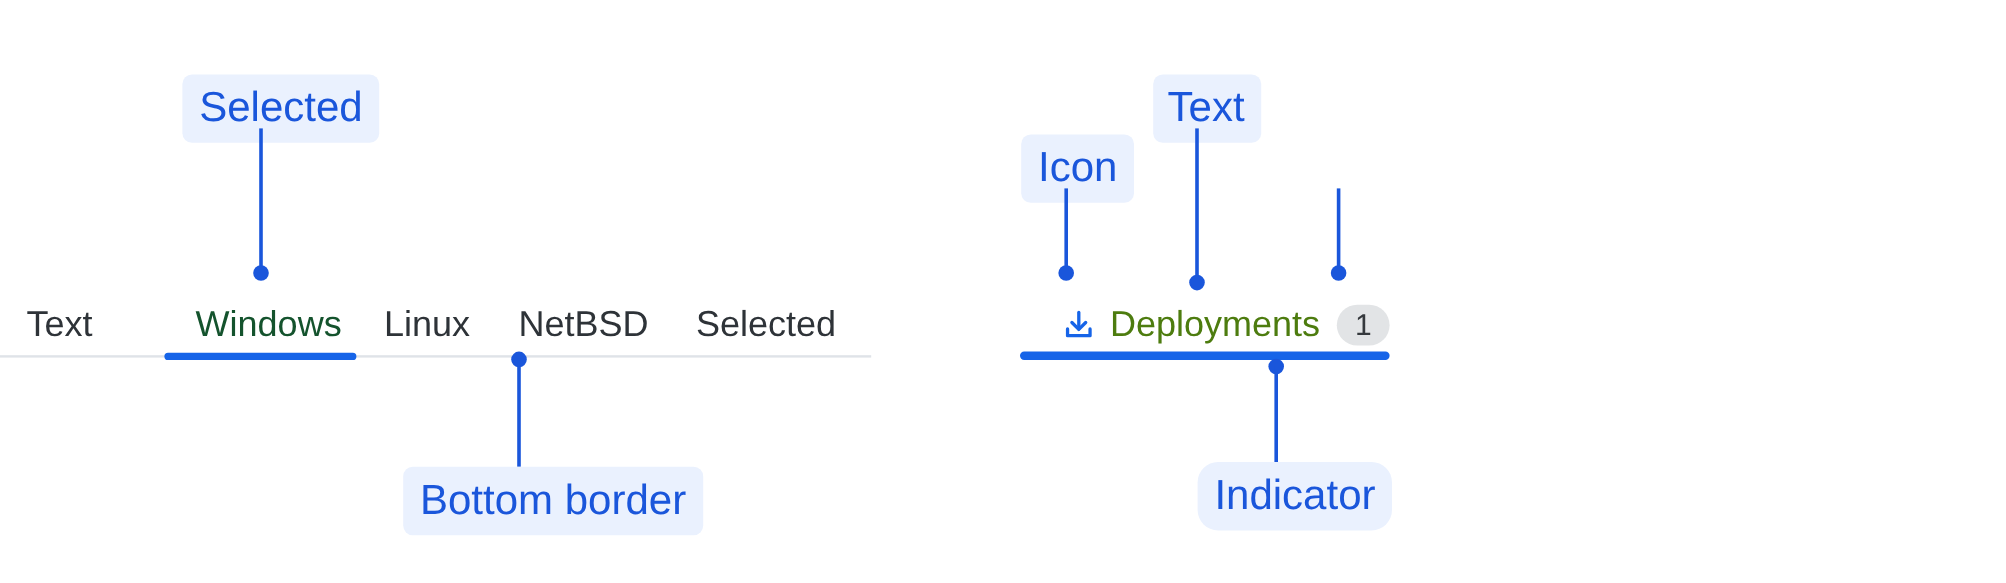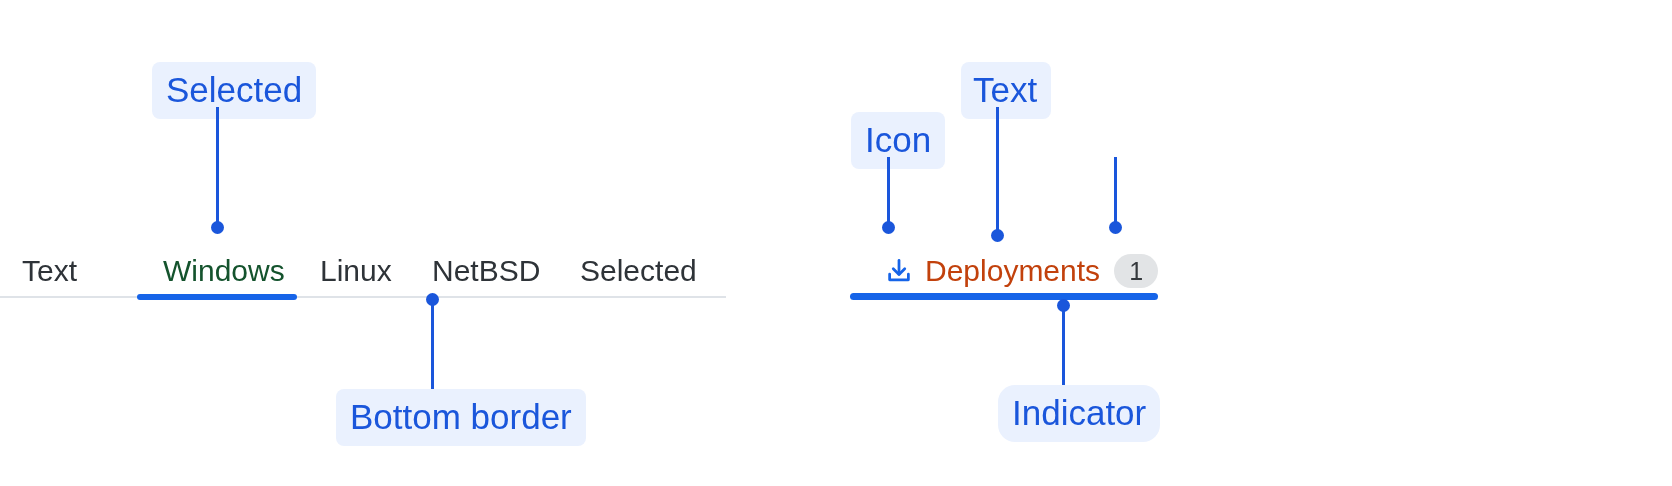--- a/index.html
+++ b/index.html
@@ -98,21 +98,21 @@
     gap: 11px;
   }
   #deployments-tab .dl-icon {
     display: block;
     width: 30px;
     height: 30px;
   }
   #deployments-tab .tab-text {
     font-size: 30px;
     line-height: 1;
-    color: #c2410c;
+    color: #4d7c0f;
     white-space: nowrap;
     text-align: right;
   }
   .count-pill {
     min-width: 22px;
     height: 34px;
     padding: 0 11px;
     border-radius: 17px;
     background: #E2E4E6;
     color: #35393D;

